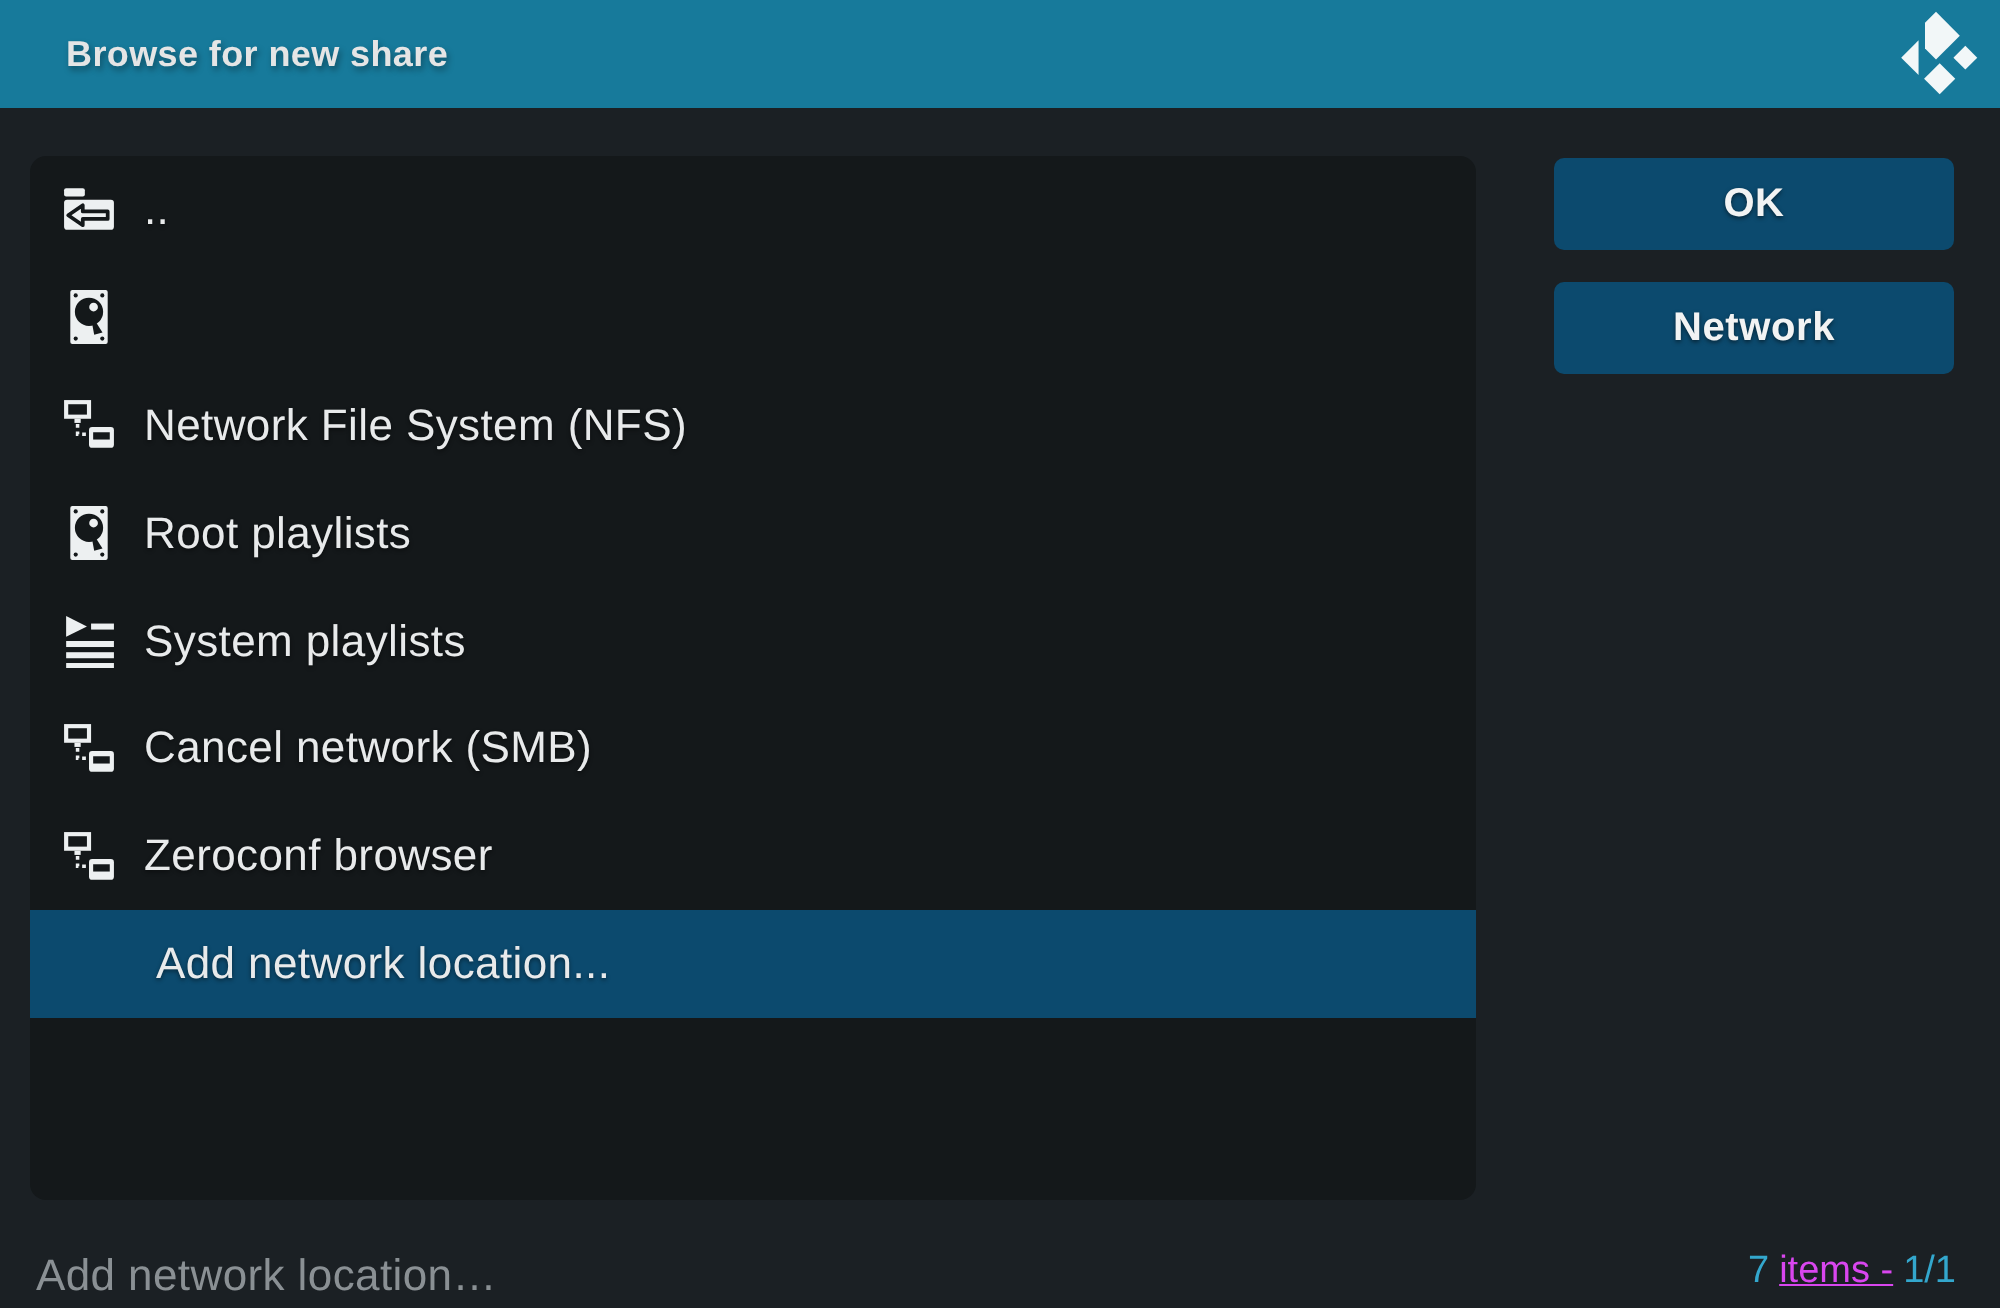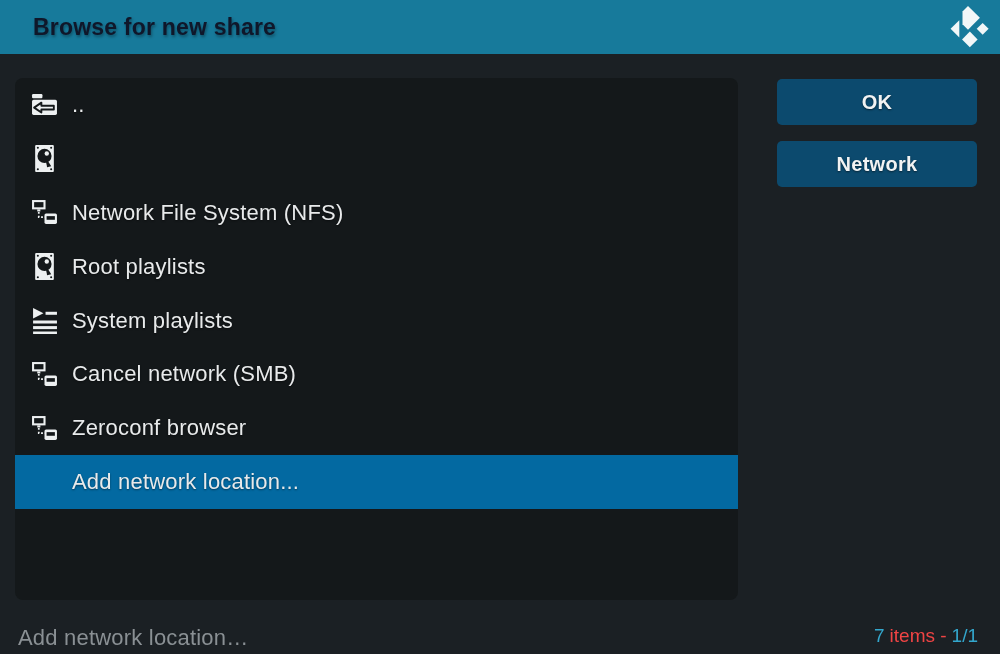--- a/index.html
+++ b/index.html
@@ -9,34 +9,34 @@
     background:#1b2024;
     font-family:"Liberation Sans", sans-serif;
     -webkit-font-smoothing:antialiased;
   }
   
   .header {
     position:absolute; left:0; top:0; width:1000px; height:54px;
     background:#177a9b; display:flex; align-items:center;
   }
   .header .title {
-    margin-left:33px; font-size:23px; font-weight:bold; color:#0f172a;
+    margin-left:33px; font-size:18px; font-weight:bold; color:#e5e5e5;
     text-shadow:1px 2px 3px rgba(0,0,0,.35); letter-spacing:.2px;
   }
   .header .logo { position:absolute; right:10px; top:5px; width:44px; height:44px; }
   
   .panel {
     position:absolute; left:15px; top:78px; width:723px; height:522px;
     background:#14181a; border-radius:8px; overflow:hidden;
   }
   .row {
     display:flex; align-items:center; height:53.9px; padding-left:15px;
     cursor:pointer;
   }
-  .row.selected { background:#0369a1; }
+  .row.selected { background:#0c4a6e;gap:6px; }
   .icon-slot {
     width:28px; height:28px; flex:0 0 28px; display:flex;
     align-items:center; justify-content:center;
   }
   .icon-slot svg { width:27px; height:27px; display:block; }
   .row-label {
     margin-left:14px; font-size:22px; color:#e8eaeb;
     text-shadow:0 1px 2px rgba(0,0,0,.45); letter-spacing:.2px;
   }
   
@@ -51,21 +51,21 @@
   .btn-cancel { top:141px; }
   
   .footer-left {
     position:absolute; left:18px; top:625px; font-size:22px; color:#8a9094;
     letter-spacing:.2px;
   }
   .footer-right {
     position:absolute; right:22px; top:625px; font-size:19px;
     display:flex; gap:5px; align-items:baseline;
   }
-  .footer-right .muted { color:#ef4444; }
+  .footer-right .muted { color:#d946ef;text-decoration:underline; }
   .footer-right .accent { color:#33a7cd; }
   .icon-white { fill:#edf0f1; }
   .icon-dark { fill:#14181a; }
 </style>
 </head>
 <body>
 
 <div class="screen">
   <div class="header">
     <span class="title">Browse for new share</span>

